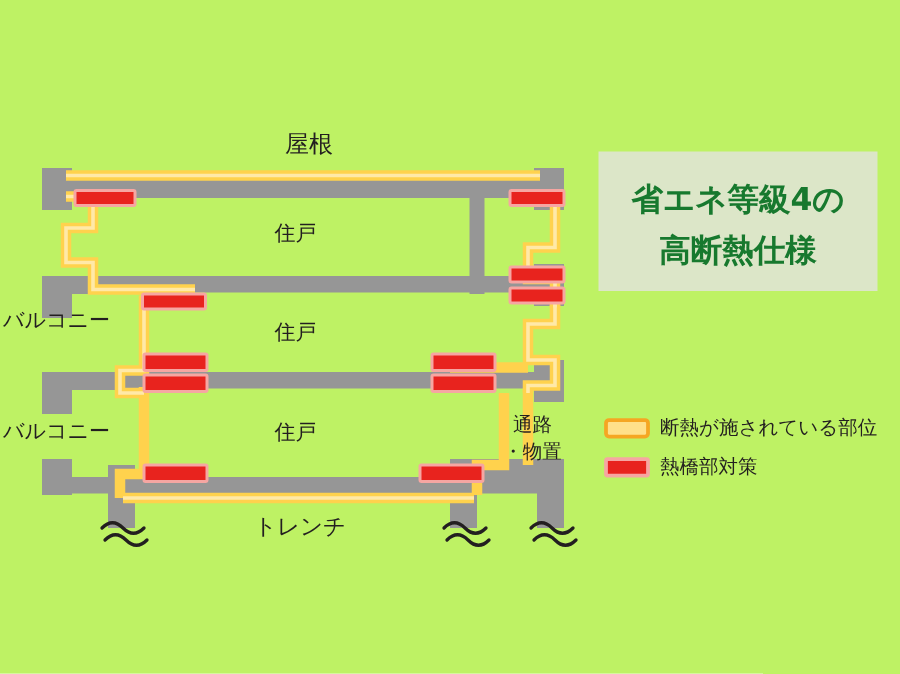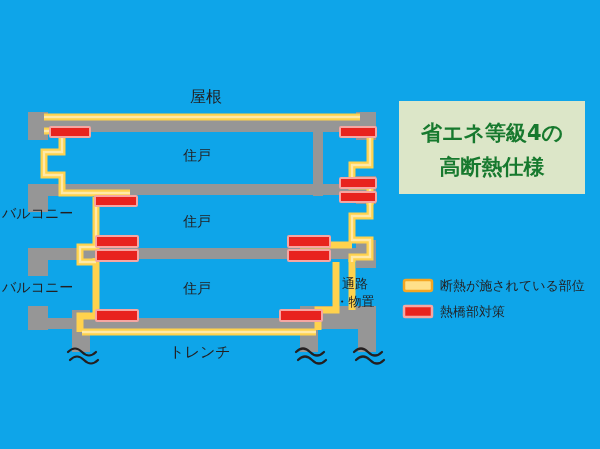--- a/index.html
+++ b/index.html
@@ -11,21 +11,21 @@
     width: 600px;
     height: 449px;
     font-family: "Liberation Sans", "DejaVu Sans", sans-serif;
     overflow: hidden;
     position: relative;
   }
   #stage {
     position: relative;
     width: 600px;
     height: 449px;
-    background: #0ea5e9;
+    background: #bef264;
   }
   svg#diagram {
     position: absolute;
     left: 0;
     top: 0;
     width: 600px;
     height: 449px;
   }
   text {
     font-family: "DejaVu Sans", "Liberation Sans", sans-serif;

